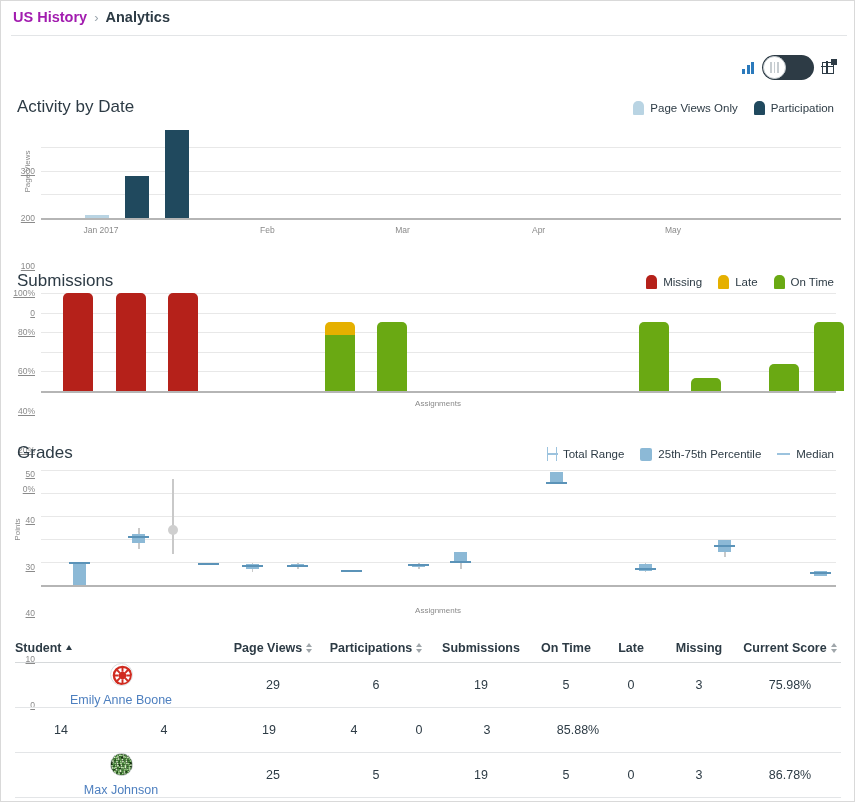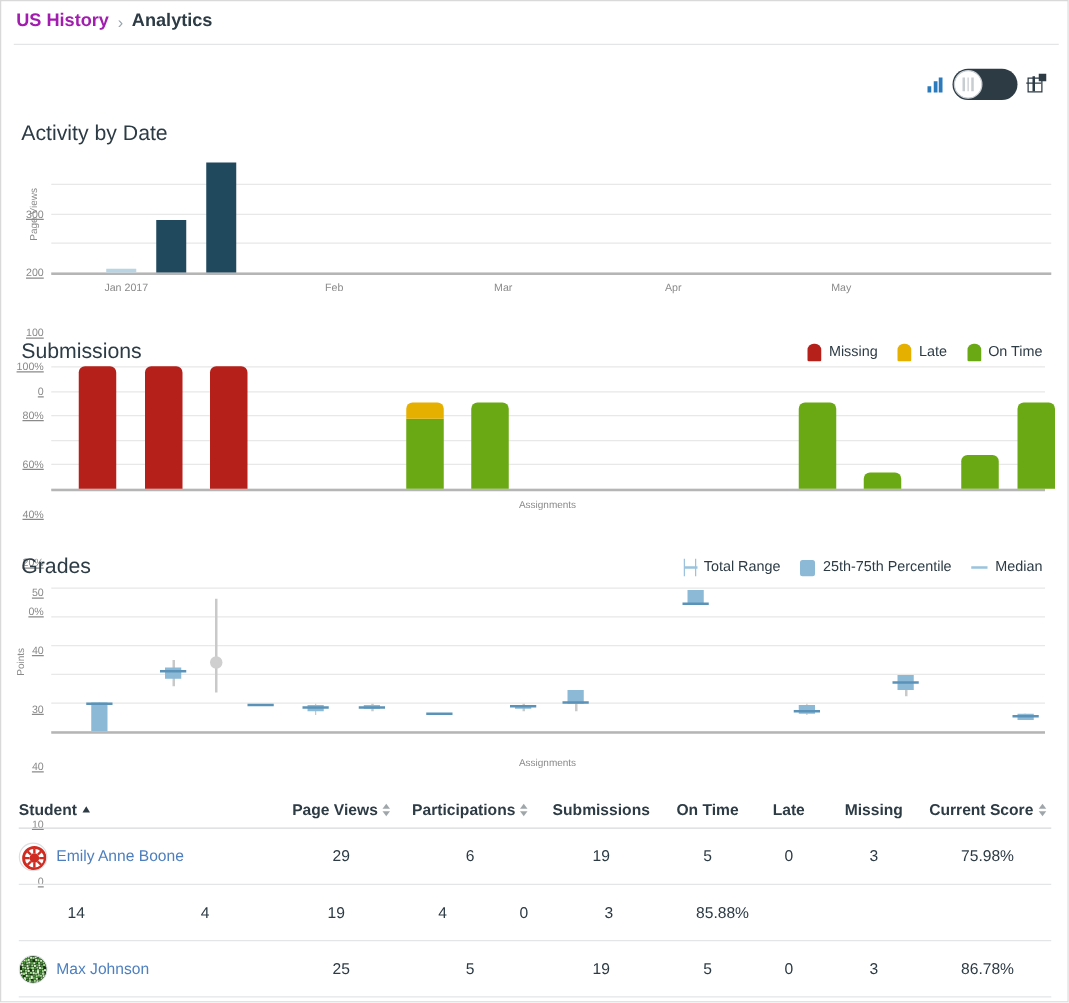--- a/index.html
+++ b/index.html
@@ -147,21 +147,21 @@
     width: 0; height: 0; border-left: 3.5px solid transparent;
     border-right: 3.5px solid transparent; border-bottom: 5px solid #2d3b45;
   }
   .sort-both { display: flex; flex-direction: column; gap: 2px; opacity: .45; }
   .sort-both i {
     width: 0; height: 0; border-left: 3.5px solid transparent;
     border-right: 3.5px solid transparent;
   }
   .sort-both i:first-child { border-bottom: 4px solid #2d3b45; }
   .sort-both i:last-child  { border-top: 4px solid #2d3b45; }
-  .student-cell { display: flex; align-items: center; gap: 7px; }
+  .student-cell { display: flex; align-items: center; gap: 7px; flex-direction: column; }
   .avatar {
     width: 23px; height: 23px; border-radius: 50%;
     border: 1px solid #dcdfe1; overflow: hidden; position: relative;
     flex: 0 0 auto; background: #fff;
   }
   .student-name { color: #4d7fbf; font-size: 12.5px; cursor: pointer; }
   .av-red { background: #ffffff; }
   .av-gray { background: #d6d6d6; }
   .av-green { background: #1f3d1f; }
 </style>
@@ -191,20 +191,30 @@
         </span>
     </span>
     <span class="grid-icon">
       <span class="g"></span>
         <span class="plus"></span>
     </span>
   </div>
 
   <div class="panel" style="top:96px;height:150px">
     <div class="panel-title">Activity by Date</div>
+    <div class="legend">
+      <span class="item">
+        <span class="sw-bar" id="a-sw0" style="background: rgb(185, 212, 227);"></span>
+        <span>Page Views Only</span>
+      </span>
+      <span class="item">
+        <span class="sw-bar" id="a-sw1" style="background: rgb(32, 73, 94);"></span>
+        <span>Participation</span>
+      </span>
+    </div>
     <div class="plot" id="plot-activity" style="left:40px;top:26px;width:800px;height:95px">
         <div class="gridline" style="top:95px;width:800px">
           <div class="ytick" style="top:95px">0</div>
         </div>
         <div class="gridline" style="top:71.25px;width:800px">
           <div class="ytick" style="top:71.25px">100</div>
         </div>
         <div class="gridline" style="top:47.5px;width:800px">
           <div class="ytick" style="top:47.5px">200</div>
         </div>

